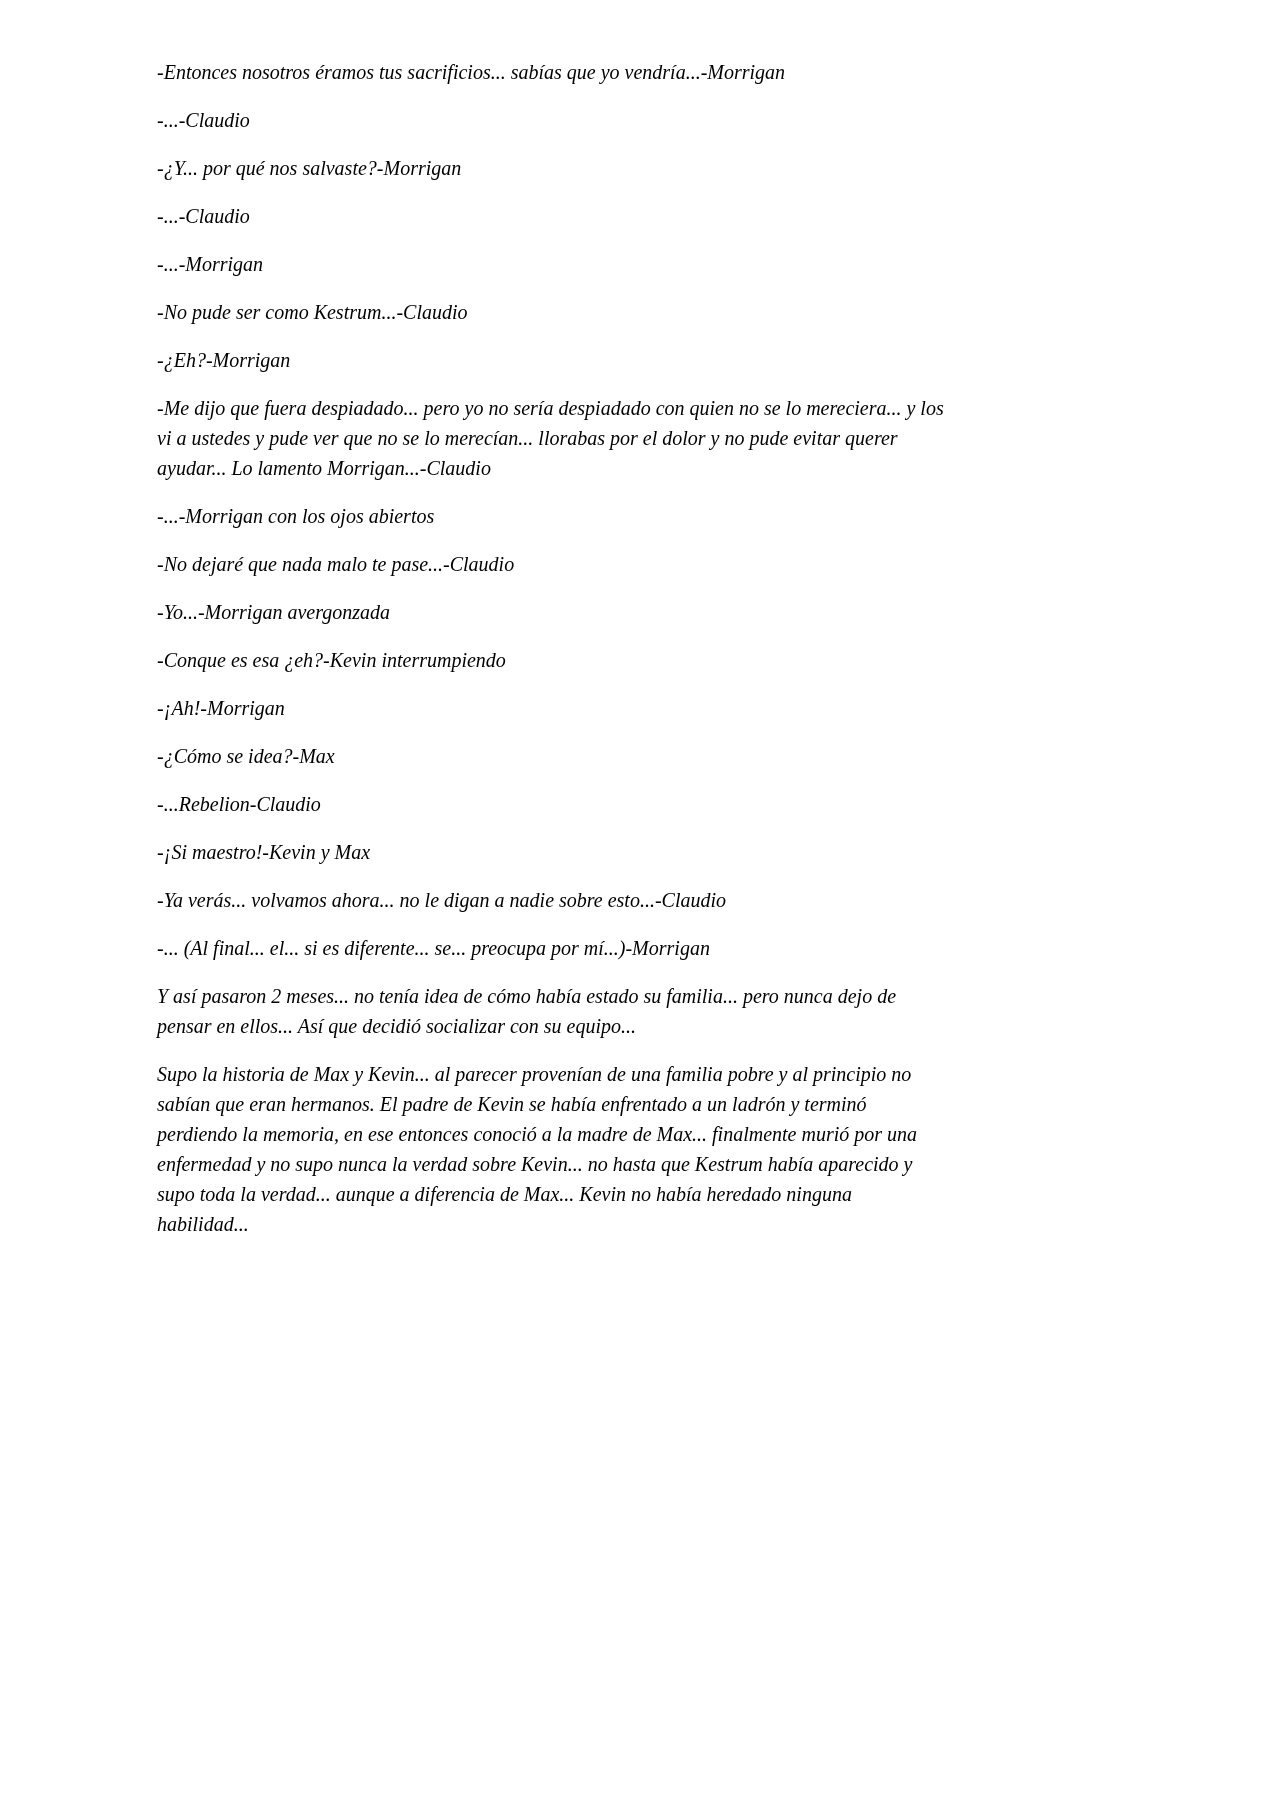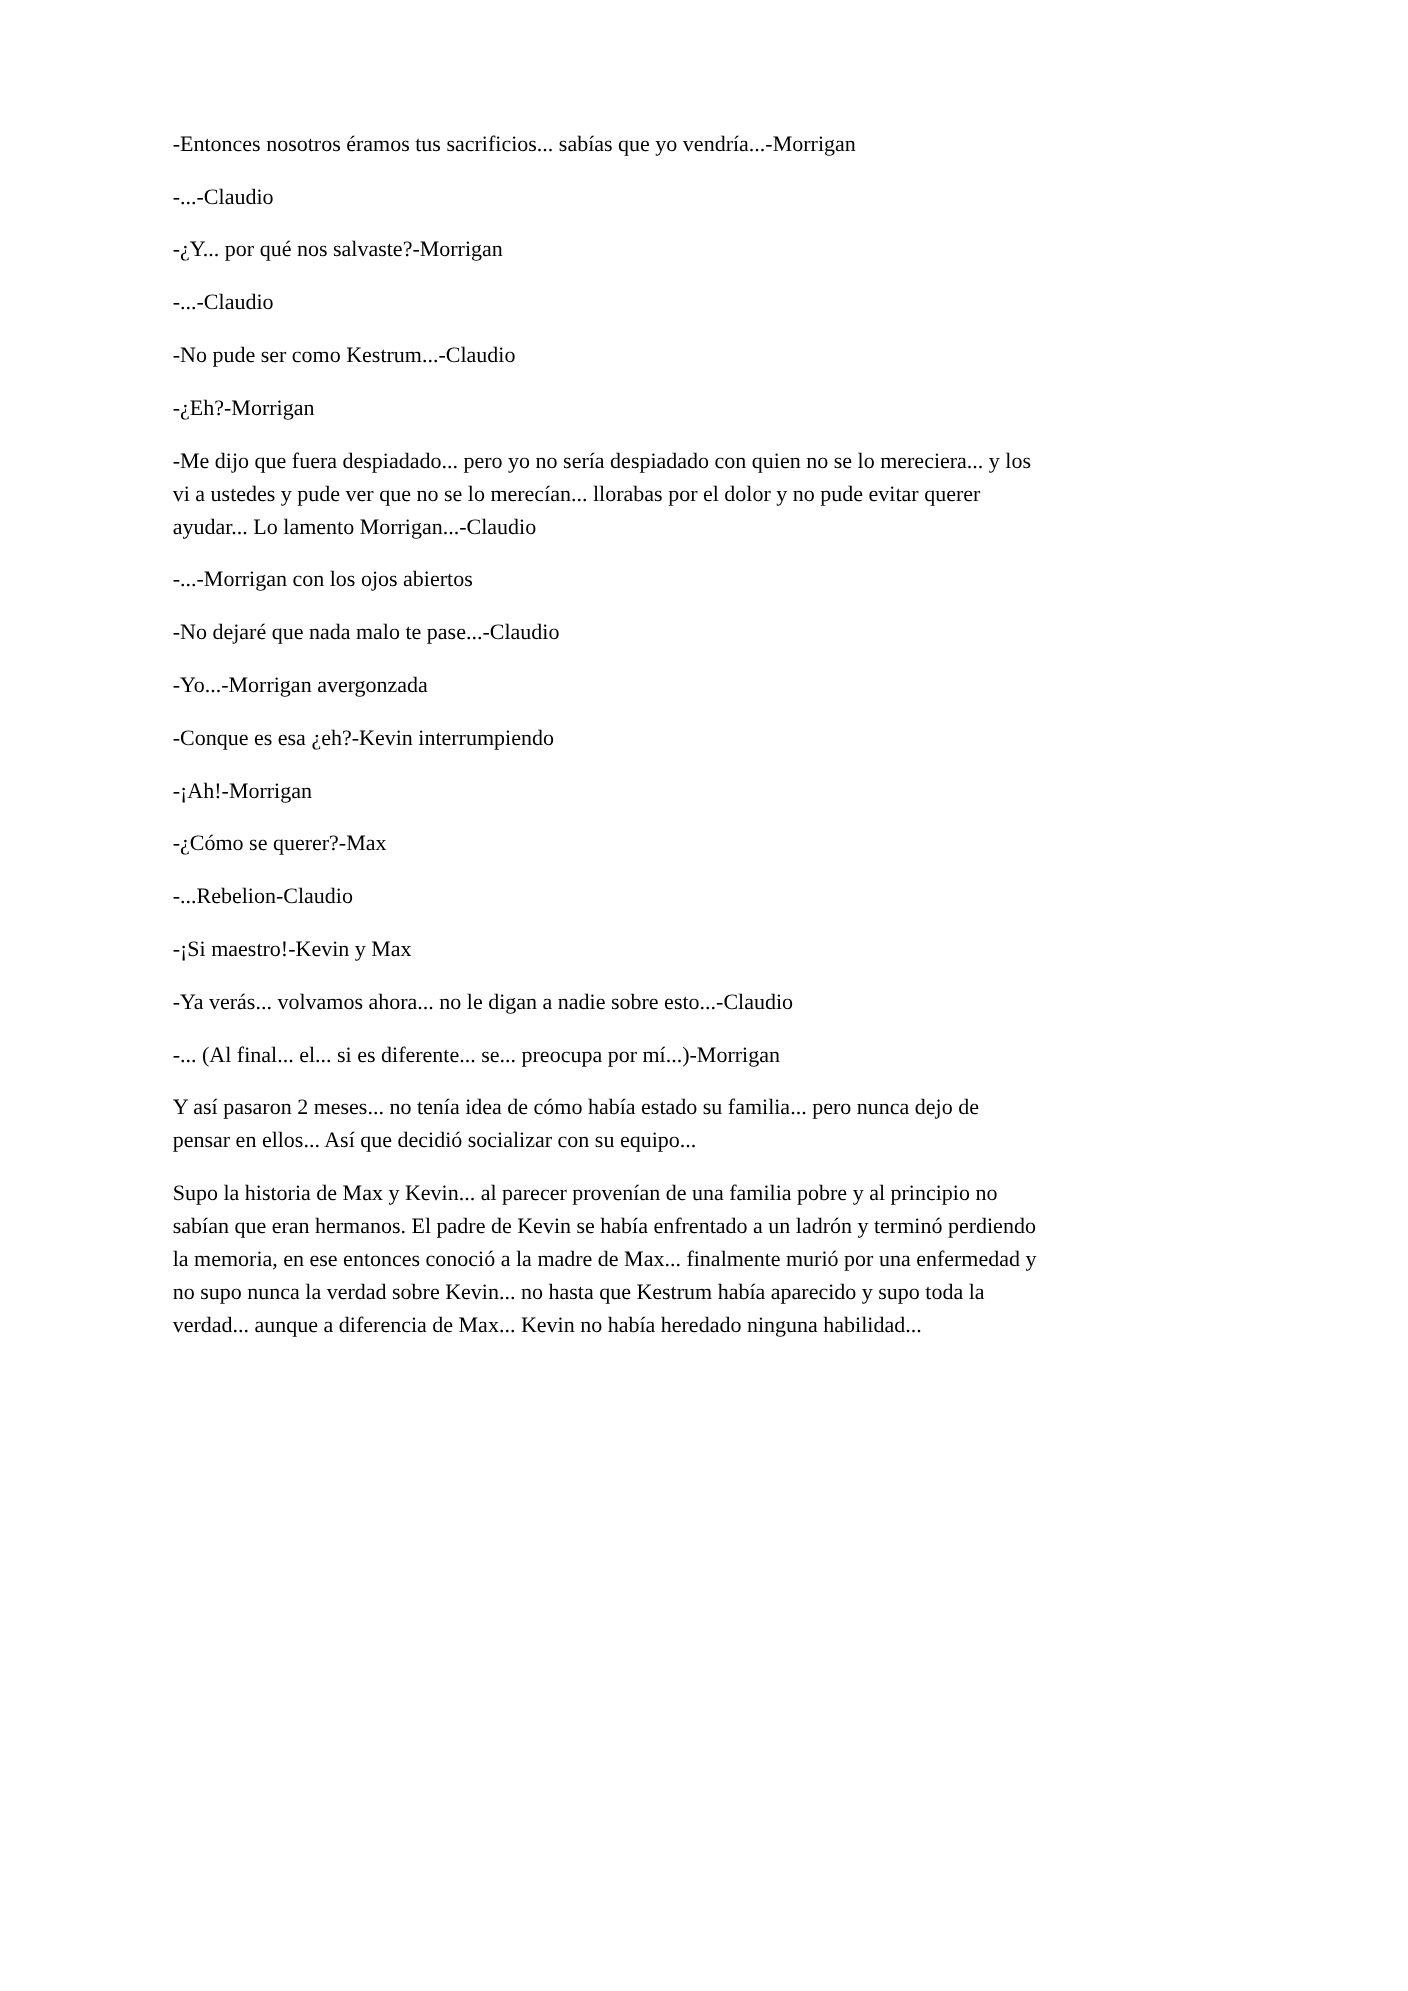--- a/index.html
+++ b/index.html
@@ -14,48 +14,50 @@
     overflow: hidden;
   }
   .document-page {
     width: 1280px;
     height: 1810px;
     background: #ffffff;
     color: #000000;
     font-family: "Liberation Serif", serif;
   }
   .text-column {
-    padding: 116px 333px 0 157px;
+    padding: 57px 333px 0 157px;
+    font-style: italic;
   }
   .text-column p {
     margin: 0 0 18px 0;
     font-size: 20px;
     line-height: 30px;
     color: #000000;
     text-align: left;
   }
 </style>
 </head>
 <body>
 
 <div class="document-page">
   <div class="text-column">
     <p>-Entonces nosotros éramos tus sacrificios... sabías que yo vendría...-Morrigan</p>
     <p>-...-Claudio</p>
     <p>-¿Y... por qué nos salvaste?-Morrigan</p>
     <p>-...-Claudio</p>
+    <p>-...-Morrigan</p>
     <p>-No pude ser como Kestrum...-Claudio</p>
     <p>-¿Eh?-Morrigan</p>
     <p>-Me dijo que fuera despiadado... pero yo no sería despiadado con quien no se lo mereciera... y los vi a ustedes y pude ver que no se lo merecían... llorabas por el dolor y no pude evitar querer ayudar... Lo lamento Morrigan...-Claudio</p>
     <p>-...-Morrigan con los ojos abiertos</p>
     <p>-No dejaré que nada malo te pase...-Claudio</p>
     <p>-Yo...-Morrigan avergonzada</p>
     <p>-Conque es esa ¿eh?-Kevin interrumpiendo</p>
     <p>-¡Ah!-Morrigan</p>
-    <p>-¿Cómo se querer?-Max</p>
+    <p>-¿Cómo se idea?-Max</p>
     <p>-...Rebelion-Claudio</p>
     <p>-¡Si maestro!-Kevin y Max</p>
     <p>-Ya verás... volvamos ahora... no le digan a nadie sobre esto...-Claudio</p>
     <p>-... (Al final... el... si es diferente... se... preocupa por mí...)-Morrigan</p>
     <p>Y así pasaron 2 meses... no tenía idea de cómo había estado su familia... pero nunca dejo de pensar en ellos... Así que decidió socializar con su equipo...</p>
     <p>Supo la historia de Max y Kevin... al parecer provenían de una familia pobre y al principio no sabían que eran hermanos. El padre de Kevin se había enfrentado a un ladrón y terminó perdiendo la memoria, en ese entonces conoció a la madre de Max... finalmente murió por una enfermedad y no supo nunca la verdad sobre Kevin... no hasta que Kestrum había aparecido y supo toda la verdad... aunque a diferencia de Max... Kevin no había heredado ninguna habilidad...</p>
   </div>
 </div>
 
 </body></html>

